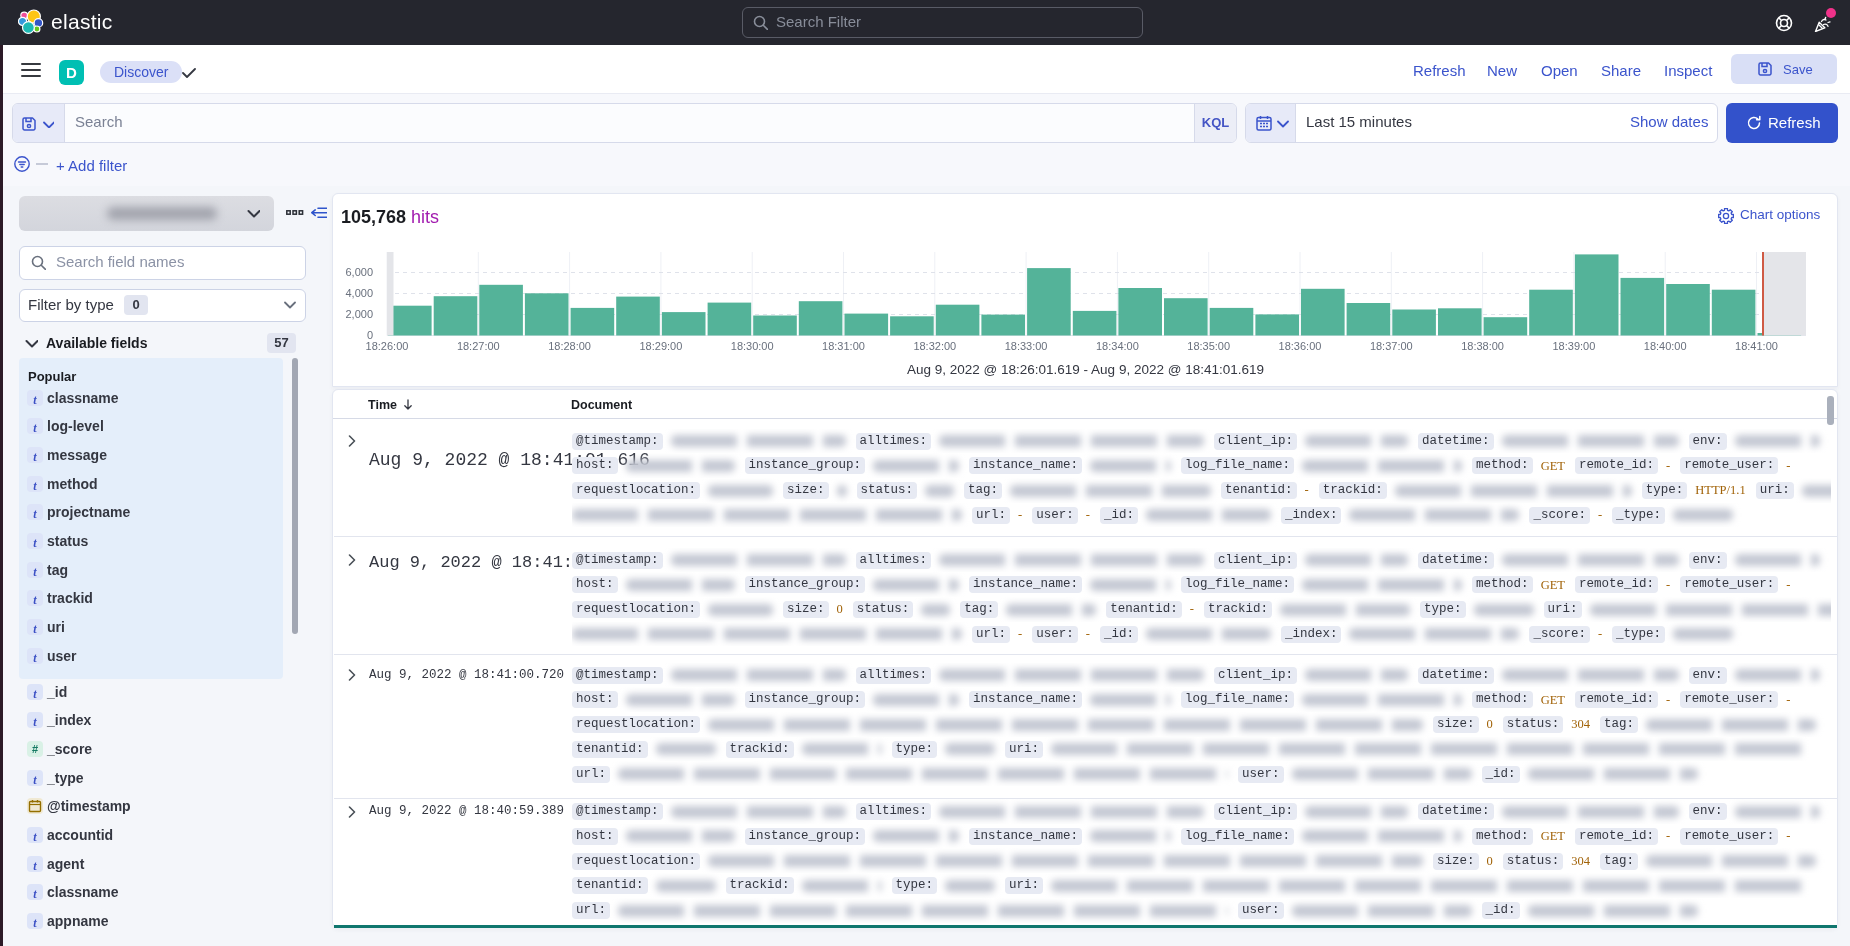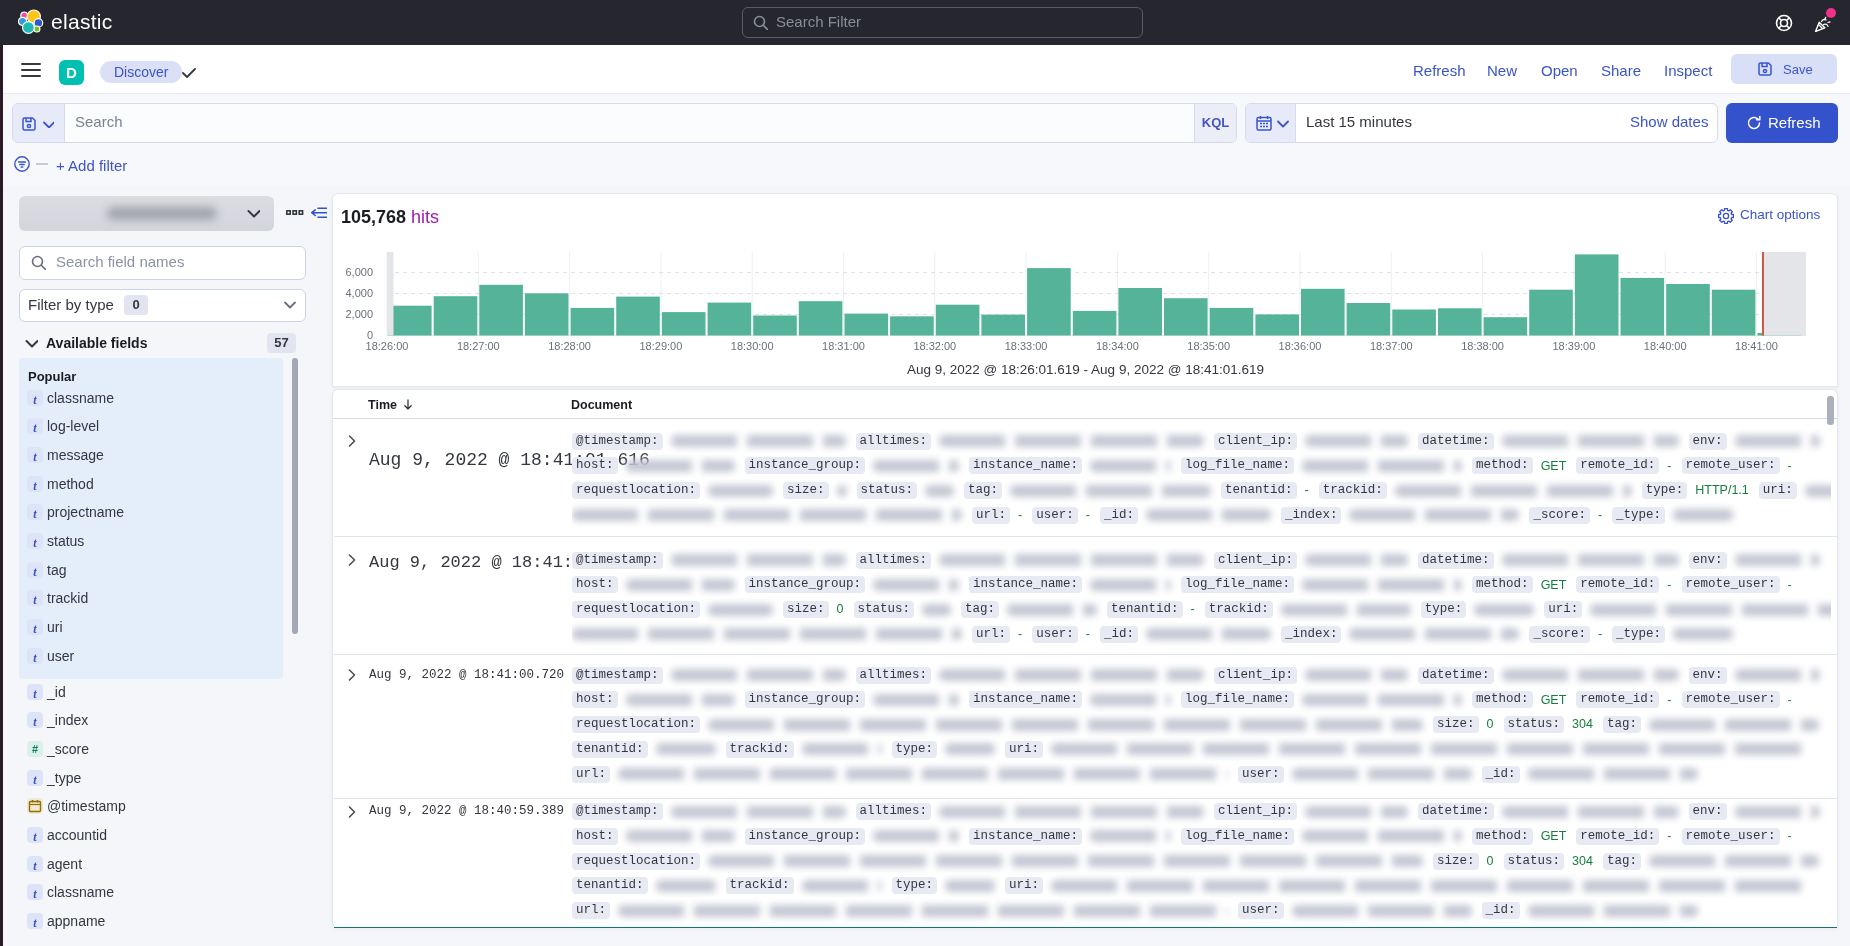--- a/index.html
+++ b/index.html
@@ -5,24 +5,24 @@
 body { font-family:"Liberation Sans", sans-serif; background:#f4f6fa; position:relative; }
 .abs { position:absolute; }
 .mono { font-family:"Liberation Mono", monospace; }
 svg.icon { display:block; position:absolute; }
 
 
 .bv { display:inline-block; height:12px; border-radius:5px; vertical-align:middle; margin-right:10px;
      background:repeating-linear-gradient(90deg,#c4c8d3 0px,#c4c8d3 66px,rgba(196,200,211,0) 66px,rgba(196,200,211,0) 76px);
      filter:blur(3.5px); }
 .fl { display:inline-block; font-family:"Liberation Mono", monospace; font-size:12.5px; color:#343741; background:#e7eaf3; border-radius:4px; padding:0 4px; height:17px; line-height:17px; vertical-align:middle; margin-right:8px; }
-.pv { display:inline-block; font-family:Liberation Sans, sans-serif; font-size:12.5px; color:#15803d; vertical-align:middle; margin-right:10px; }
+.pv { display:inline-block; font-family:Liberation Serif, serif; font-size:12.5px; color:#a16207; vertical-align:middle; margin-right:10px; }
 .dl { height:24.7px; line-height:24.7px; white-space:nowrap; overflow:hidden; font-size:12.5px; }
 .frow { position:absolute; height:17px; }
-.frow .nm { position:absolute; left:20px; top:0px; font-size:14px; color:#343741; white-space:nowrap; }
+.frow .nm { position:absolute; left:20px; top:0px; font-size:14px; color:#343741; white-space:nowrap;font-weight:bold; }
 .tok { position:absolute; left:0; top:0; width:16px; height:16px; border-radius:4px; background:#dde4f8; color:#3c51c5; text-align:center; }
 .tok i { font-family:"Liberation Serif", serif; font-weight:bold; font-style:italic; font-size:12px; line-height:16px; }
 .tokn { background:#d9f1e6; color:#157a63; }
 .tokd { background:#f0e9d3; }
 .navlink { position:absolute; top:62px; color:#3b54cc; font-size:15px; }
 </style></head><body>
 <div class="abs" style="left:0;top:45px;width:1850px;height:49px;background:#fff;border-bottom:1px solid #e9ebf3"></div>
 <div class="abs" style="left:0;top:94px;width:1850px;height:92px;background:#f7f8fc"></div>
 <div class="abs" style="left:0;top:186px;width:1850px;height:760px;background:#f4f6fa"></div>
 <div class="abs" style="left:0;top:45px;width:3px;height:901px;background:#2c1a27"></div>
@@ -346,21 +346,21 @@
     </svg>
     <div class="abs mono" style="left:35px;top:12.6px;font-size:12.5px;color:#343741;white-space:nowrap">Aug 9, 2022 @ 18:41:00.720</div>
     <div class="abs" style="left:238px;top:7.6px;right:6px">
       <div class="dl"><span class="fl">@timestamp:</span><span class="bv" style="width:175px"></span><span class="fl">alltimes:</span><span class="bv" style="width:265px"></span><span class="fl">client_ip:</span><span class="bv" style="width:103px"></span><span class="fl">datetime:</span><span class="bv" style="width:177px"></span><span class="fl">env:</span><span class="bv" style="width:85px"></span></div>
       <div class="dl"><span class="fl">host:</span><span class="bv" style="width:109px"></span><span class="fl">instance_group:</span><span class="bv" style="width:86px"></span><span class="fl">instance_name:</span><span class="bv" style="width:81px"></span><span class="fl">log_file_name:</span><span class="bv" style="width:160px"></span><span class="fl">method:</span><span class="pv">GET</span><span class="fl">remote_id:</span><span class="pv">-</span><span class="fl">remote_user:</span><span class="pv">-</span></div>
       <div class="dl"><span class="fl">requestlocation:</span><span class="bv" style="width:715px"></span><span class="fl">size:</span><span class="pv">0</span><span class="fl">status:</span><span class="pv">304</span><span class="fl">tag:</span><span class="bv" style="width:170px"></span></div>
       <div class="dl"><span class="fl">tenantid:</span><span class="bv" style="width:60px"></span><span class="fl">trackid:</span><span class="bv" style="width:80px"></span><span class="fl">type:</span><span class="bv" style="width:50px"></span><span class="fl">uri:</span><span class="bv" style="width:760px"></span></div>
       <div class="dl"><span class="fl">url:</span><span class="bv" style="width:610px"></span><span class="fl">user:</span><span class="bv" style="width:180px"></span><span class="fl">_id:</span><span class="bv" style="width:170px"></span></div>
     </div>
   </div>
-<div class="abs" style="left:334px;top:798.5px;width:1503px;height:129px;border-bottom:1px solid #0f766e;background:#fff;overflow:hidden">
+<div class="abs" style="left:334px;top:798.5px;width:1503px;height:129px;border-bottom:3px solid #0f766e;background:#fff;overflow:hidden">
     <svg class="icon" style="left:14px;top:7px;" width="8" height="12" viewBox="0 0 8 12">
       <path d="M1.5 1l5 5-5 5" stroke="#495057" stroke-width="1.6" fill="none" stroke-linecap="round" stroke-linejoin="round"></path>
     </svg>
     <div class="abs mono" style="left:35px;top:5.6px;font-size:12.5px;color:#343741;white-space:nowrap">Aug 9, 2022 @ 18:40:59.389</div>
     <div class="abs" style="left:238px;top:0.6px;right:6px">
       <div class="dl"><span class="fl">@timestamp:</span><span class="bv" style="width:175px"></span><span class="fl">alltimes:</span><span class="bv" style="width:265px"></span><span class="fl">client_ip:</span><span class="bv" style="width:103px"></span><span class="fl">datetime:</span><span class="bv" style="width:177px"></span><span class="fl">env:</span><span class="bv" style="width:85px"></span></div>
       <div class="dl"><span class="fl">host:</span><span class="bv" style="width:109px"></span><span class="fl">instance_group:</span><span class="bv" style="width:86px"></span><span class="fl">instance_name:</span><span class="bv" style="width:81px"></span><span class="fl">log_file_name:</span><span class="bv" style="width:160px"></span><span class="fl">method:</span><span class="pv">GET</span><span class="fl">remote_id:</span><span class="pv">-</span><span class="fl">remote_user:</span><span class="pv">-</span></div>
       <div class="dl"><span class="fl">requestlocation:</span><span class="bv" style="width:715px"></span><span class="fl">size:</span><span class="pv">0</span><span class="fl">status:</span><span class="pv">304</span><span class="fl">tag:</span><span class="bv" style="width:170px"></span></div>
       <div class="dl"><span class="fl">tenantid:</span><span class="bv" style="width:60px"></span><span class="fl">trackid:</span><span class="bv" style="width:80px"></span><span class="fl">type:</span><span class="bv" style="width:50px"></span><span class="fl">uri:</span><span class="bv" style="width:760px"></span></div>
       <div class="dl"><span class="fl">url:</span><span class="bv" style="width:610px"></span><span class="fl">user:</span><span class="bv" style="width:180px"></span><span class="fl">_id:</span><span class="bv" style="width:170px"></span></div>

